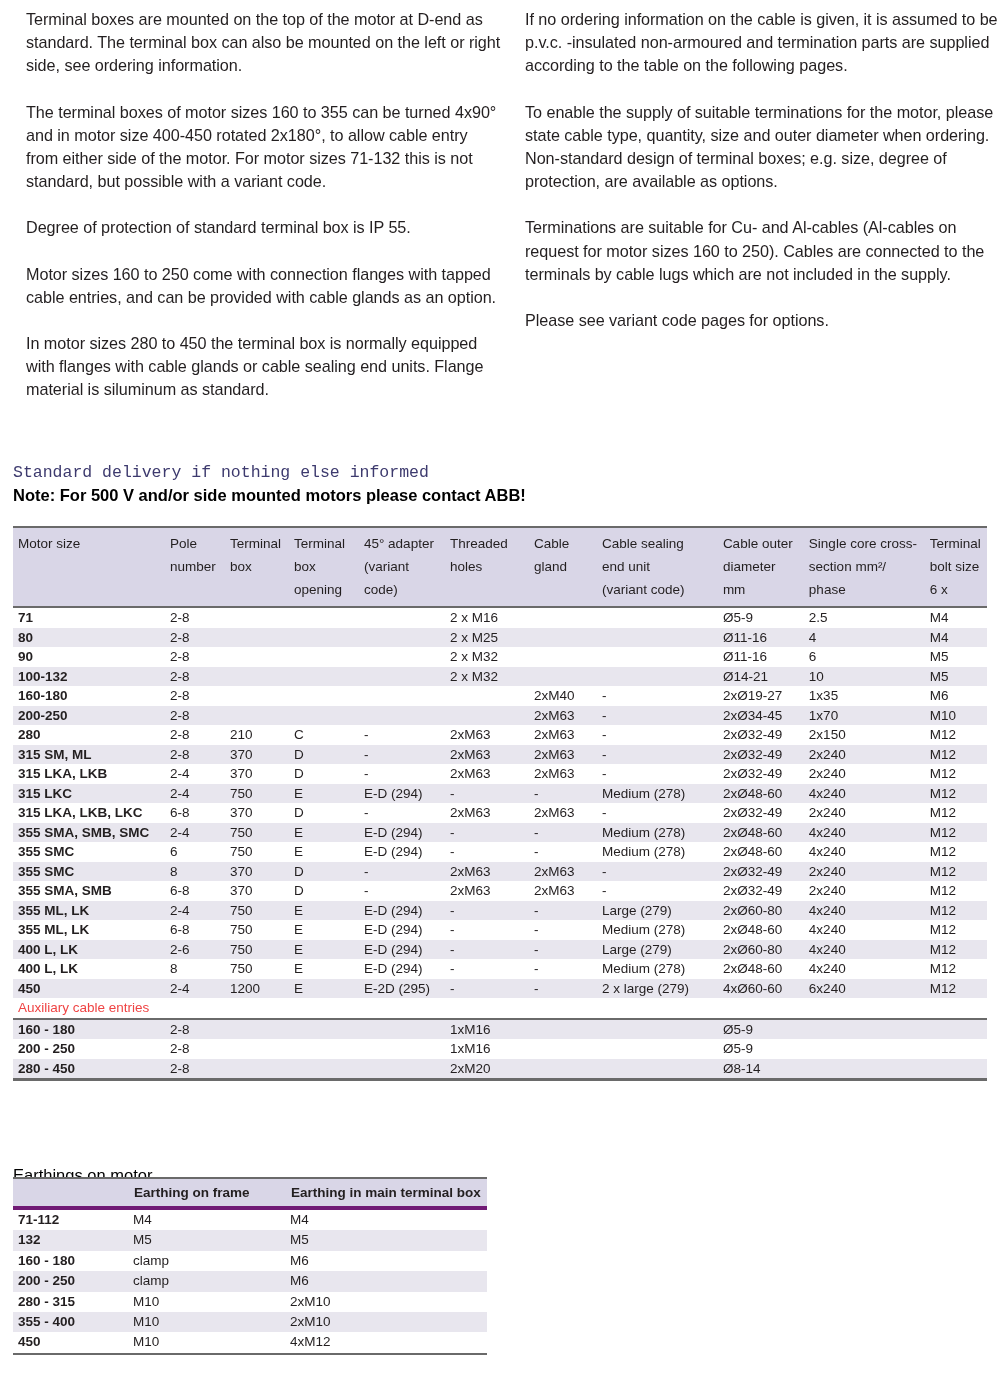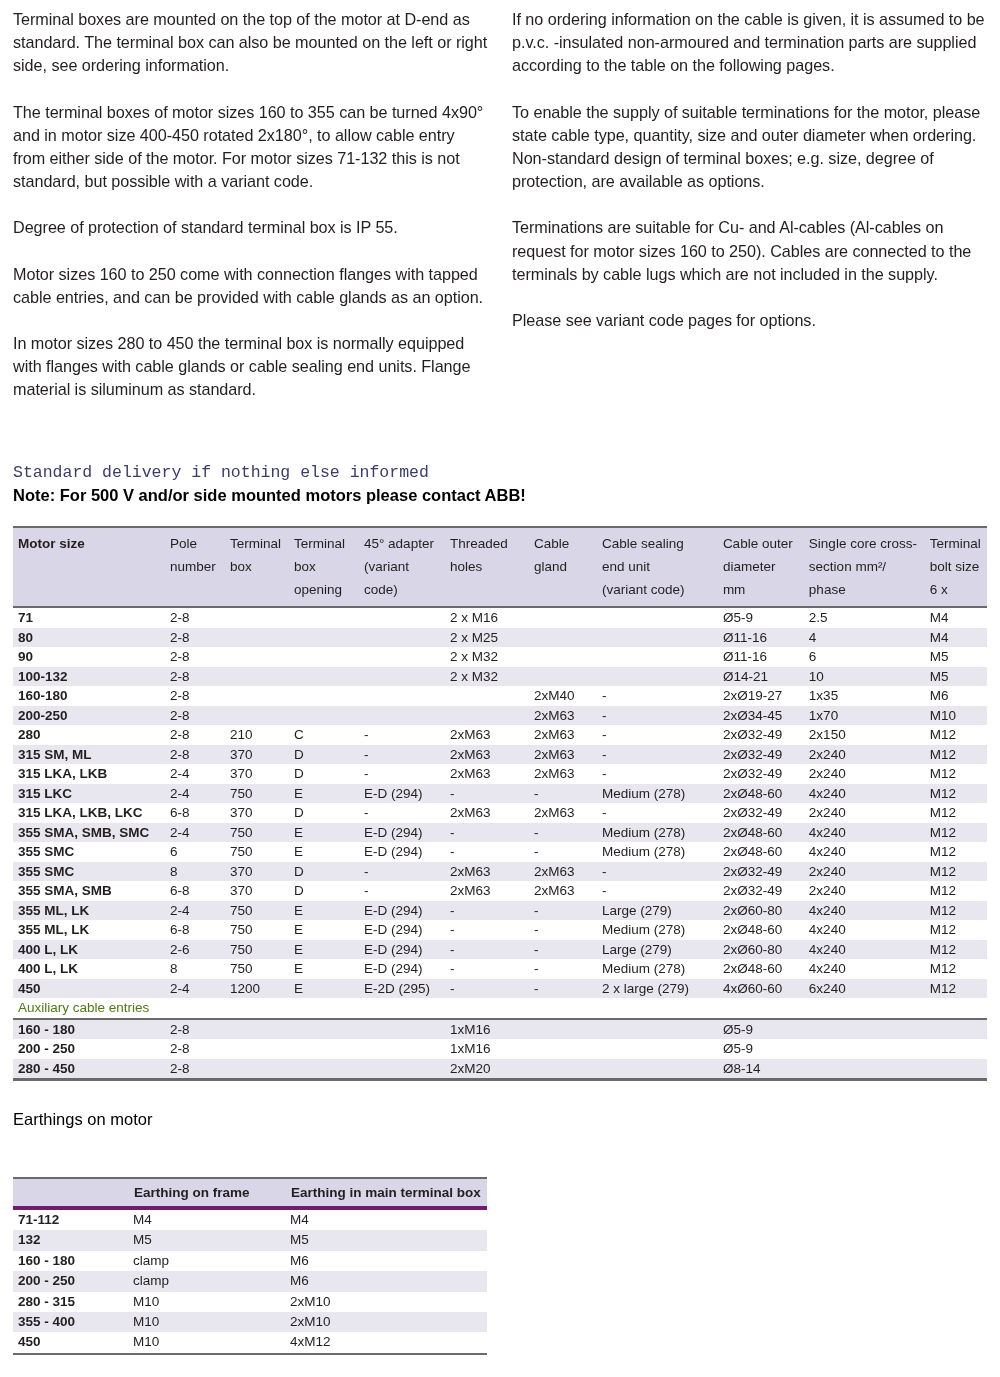--- a/index.html
+++ b/index.html
@@ -1,41 +1,41 @@
 <!DOCTYPE html>
 <html><head>
 <meta charset="utf-8">
 <style>
   html, body { margin: 0; padding: 0; background: #ffffff; }
   body {
     width: 1000px; height: 1377px; position: relative; overflow: hidden;
     font-family: "Liberation Sans", sans-serif; color: #231f20;
   }
-  .cols { position: absolute; top: 8px; left: 13px; width: 975px; display: flex; justify-content: space-between; }
+  .cols { position: absolute; top: 8px; left: 26px; width: 975px; display: flex; justify-content: space-between; }
   .col { width: 476px; }
   .col p { margin: 0 0 23px 0; font-size: 16.2px; line-height: 23.2px; letter-spacing: -0.05px; }
   .section-title { position: absolute; left: 13px; top: 463px; font-size: 16.5px; color: #3d3a6e; font-family: Liberation Mono, monospace; }
   .note { position: absolute; left: 13px; top: 486px; font-size: 16.5px; font-weight: bold; color: #000; }
 
   table { border-collapse: collapse; font-size: 13.5px; }
   .main { position: absolute; left: 13px; top: 526px; width: 974px; }
   .main thead tr { background: #d9d6e7; }
   .main thead th { text-align: left; font-weight: normal; vertical-align: top; padding: 4px 6px 5px 5px; line-height: 23px; border-top: 2px solid #6a6a6a; border-bottom: 2px solid #6a6a6a; }
-  .main thead th.first { font-weight: bold; }
+  .main thead th.first { font-weight: normal; }
   .main tbody td { padding: 0 5px; height: 19.5px; line-height: 19.5px; white-space: nowrap; }
   .main tbody tr:nth-child(even) td { background: #e8e6ee; }
   .main tbody td.first { font-weight: bold; }
   .main tbody tr.last td { border-bottom: 2px solid #6a6a6a; }
-  .aux-title td { color: #4d7c0f; height: 24px; line-height: 24px; border-bottom: 2px solid #6a6a6a; background: #fff !important; font-weight: normal !important; }
+  .aux-title td { color: #ef4444; height: 24px; line-height: 24px; border-bottom: 2px solid #6a6a6a; background: #fff !important; font-weight: normal !important; }
   .aux td { height: 24px; line-height: 24px; }
   .aux.odd td { background: #e8e6ee; }
   .aux.even td { background: #fff; }
   .aux.end td { border-bottom: 3px solid #6a6a6a; }
 
-  .earth-title { position: absolute; left: 13px; top: 1110px; font-size: 16.5px; color: #000; }
+  .earth-title { position: absolute; left: 13px; top: 1166px; font-size: 16.5px; color: #000; }
   .earth { position: absolute; left: 13px; top: 1177px; width: 474px; }
   .earth thead tr { background: #d9d6e7; }
   .earth thead th { text-align: left; font-weight: bold; vertical-align: top; padding: 2px 6px; line-height: 23px; border-top: 2px solid #6a6a6a; border-bottom: 4px solid #701a75; }
   .earth tbody td { padding: 0 5px; height: 20.4px; line-height: 20.4px; }
   .earth tbody tr:nth-child(even) td { background: #e8e6ee; }
   .earth tbody td.first { font-weight: bold; }
   .earth tbody tr:last-child td { border-bottom: 2px solid #6a6a6a; }
 </style>
 </head>
 <body>

